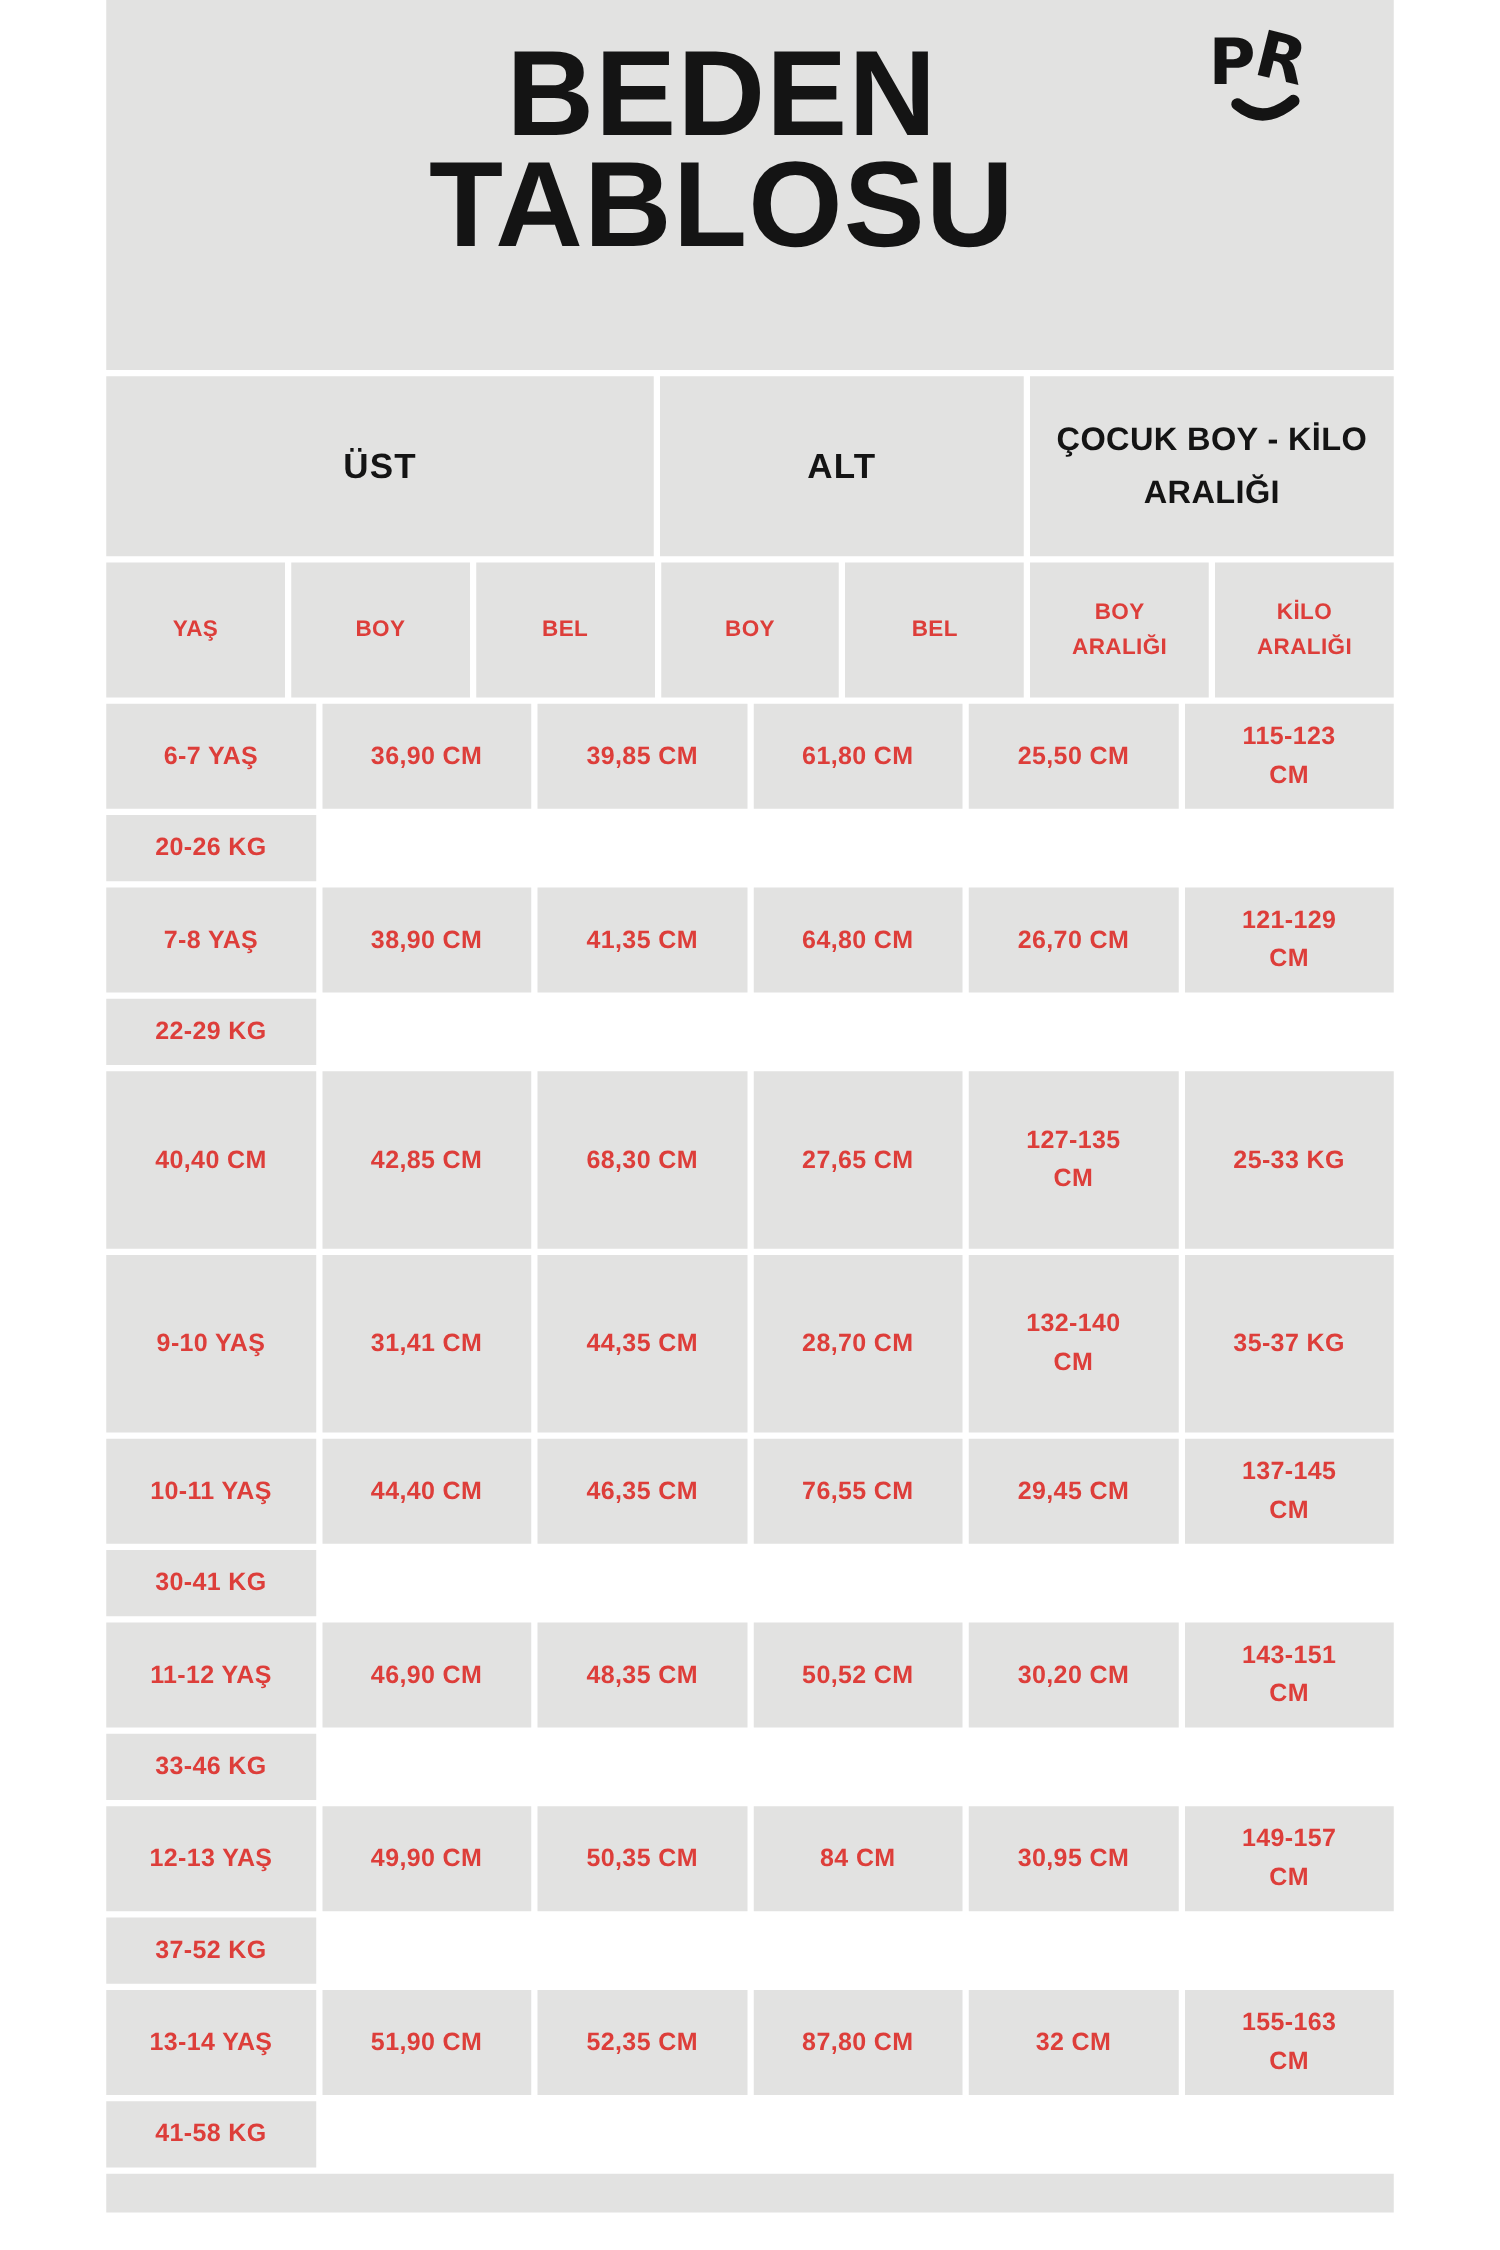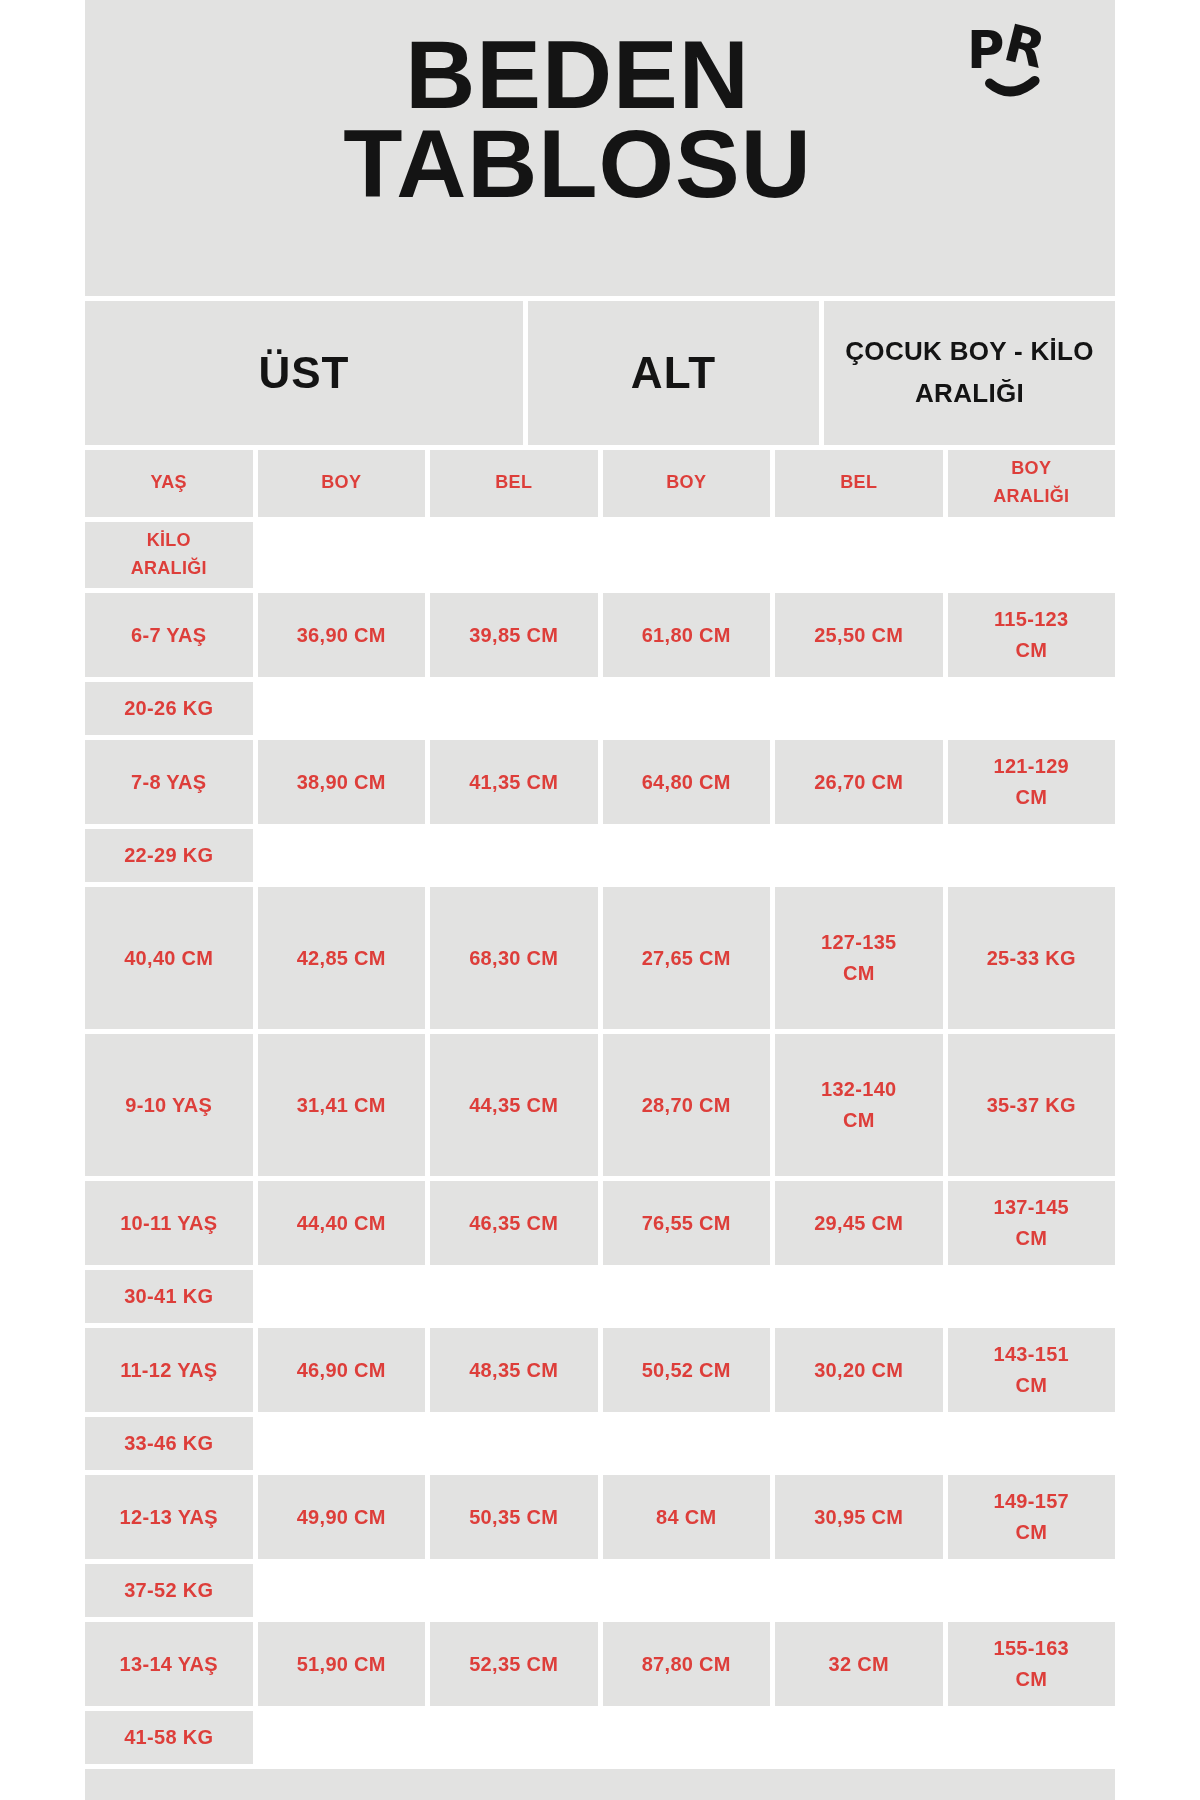--- a/index.html
+++ b/index.html
@@ -44,31 +44,31 @@
     right: 60px;
     width: 88px;
     height: 88px;
   }
   .trow {
     display: grid;
     gap: 5px;
     margin-bottom: 5px;
   }
   .group-row { grid-template-columns: 438px 291px 291px; height: 144px; }
-  .subheader-row { grid-template-columns: repeat(6, 1fr); height: 138px; }
+  .subheader-row { grid-template-columns: repeat(7, 1fr); height: 108px; }
   .data-row { grid-template-columns: repeat(6, 1fr); height: 142px; }
   .cell {
     background: #e2e2e1;
     display: flex;
     align-items: center;
     justify-content: center;
     text-align: center;
   }
   .group-label {
-    font-size: 44px;
+    font-size: 28px;
     font-weight: 800;
     color: #141414;
     letter-spacing: 1px;
   }
   .group-label.small {
     font-size: 26px;
     line-height: 1.6;
     letter-spacing: 0.3px;
     white-space: pre-line;
   }

